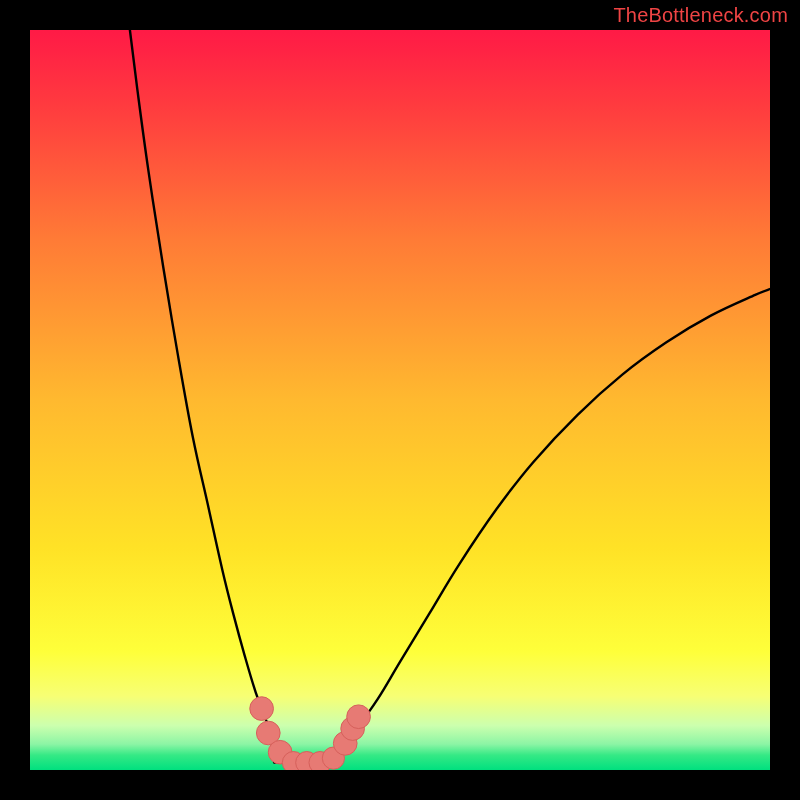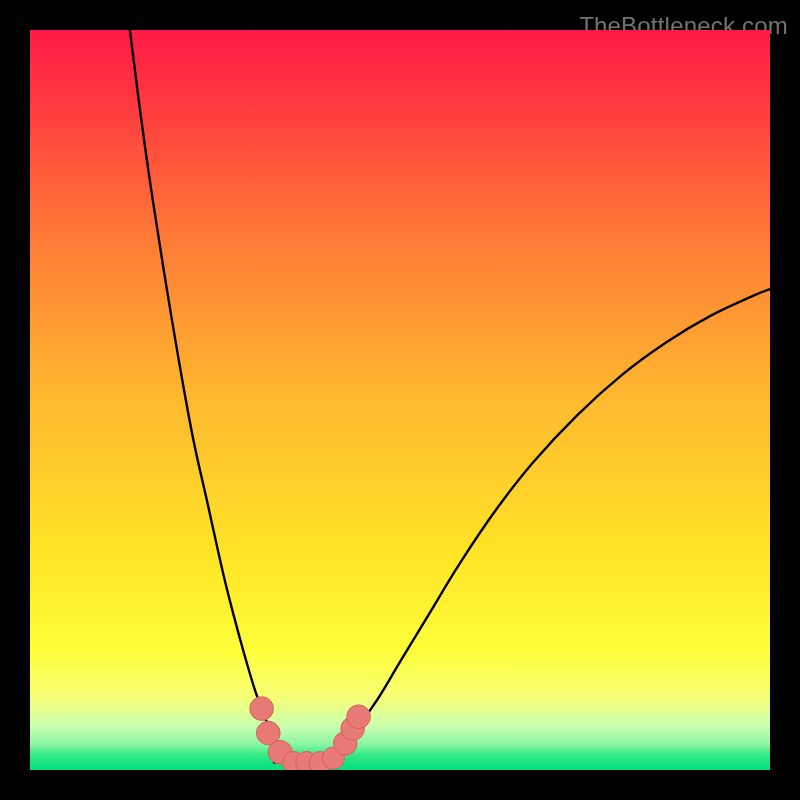--- a/index.html
+++ b/index.html
@@ -22,24 +22,24 @@
   .plot {
     position: absolute;
     left: 30px;
     top: 30px;
     width: 740px;
     height: 740px;
     overflow: hidden;
   }
   .watermark {
     position: absolute;
-    top: 12px;
+    top: 4px;
     right: 12px;
-    color: #737373;
-    font-size: 24px;
+    color: #ef4444;
+    font-size: 20px;
     font-weight: 500;
     letter-spacing: 0.2px;
     font-family: Arial, Helvetica, sans-serif;
     user-select: none;
   }
   svg { display: block; }
 </style>
 </head>
 <body>
 

